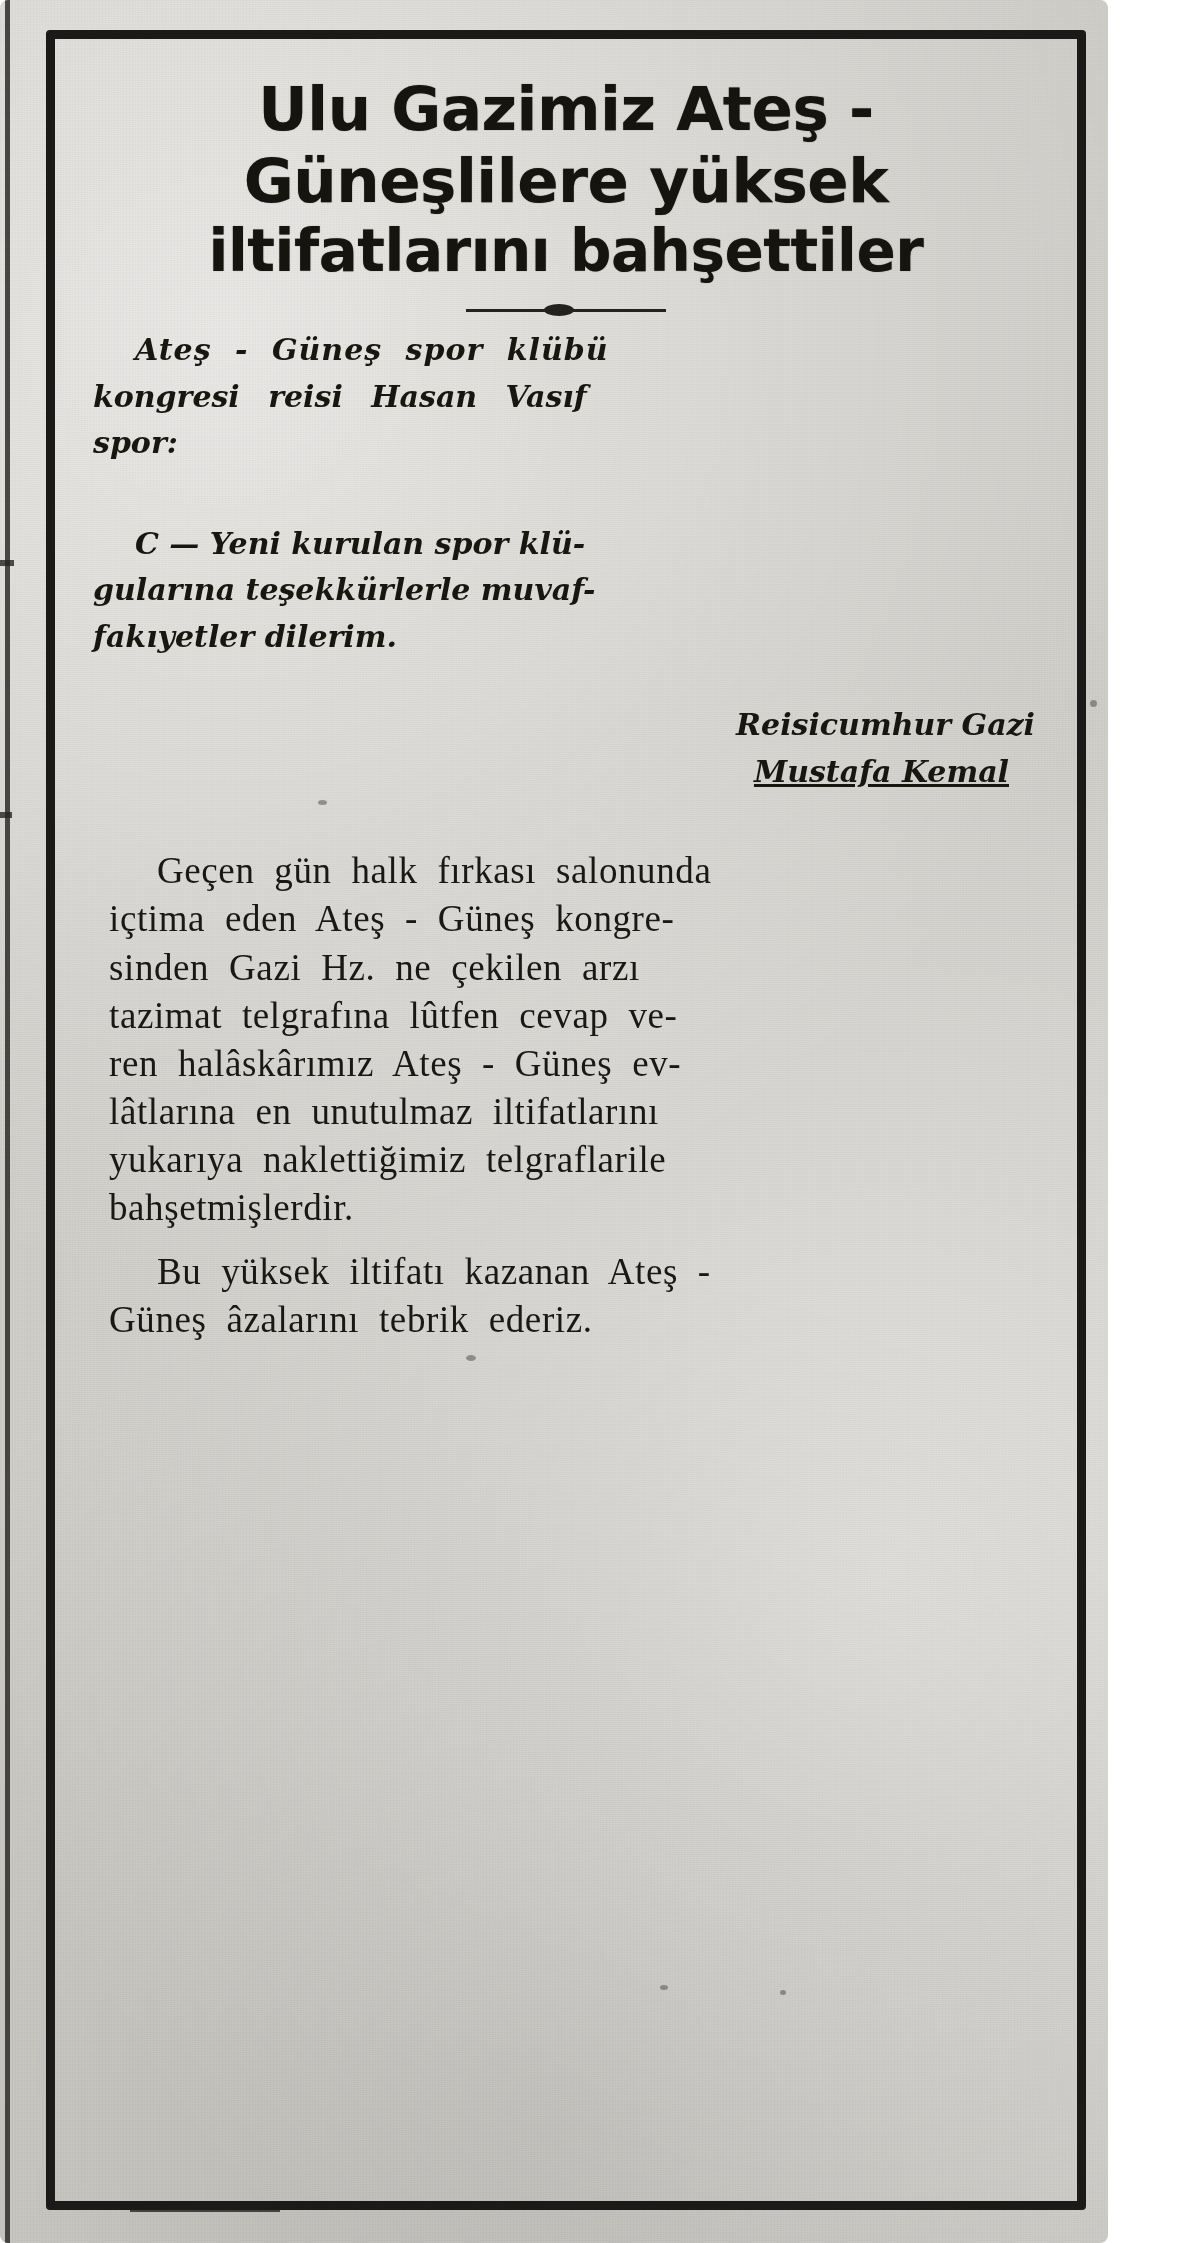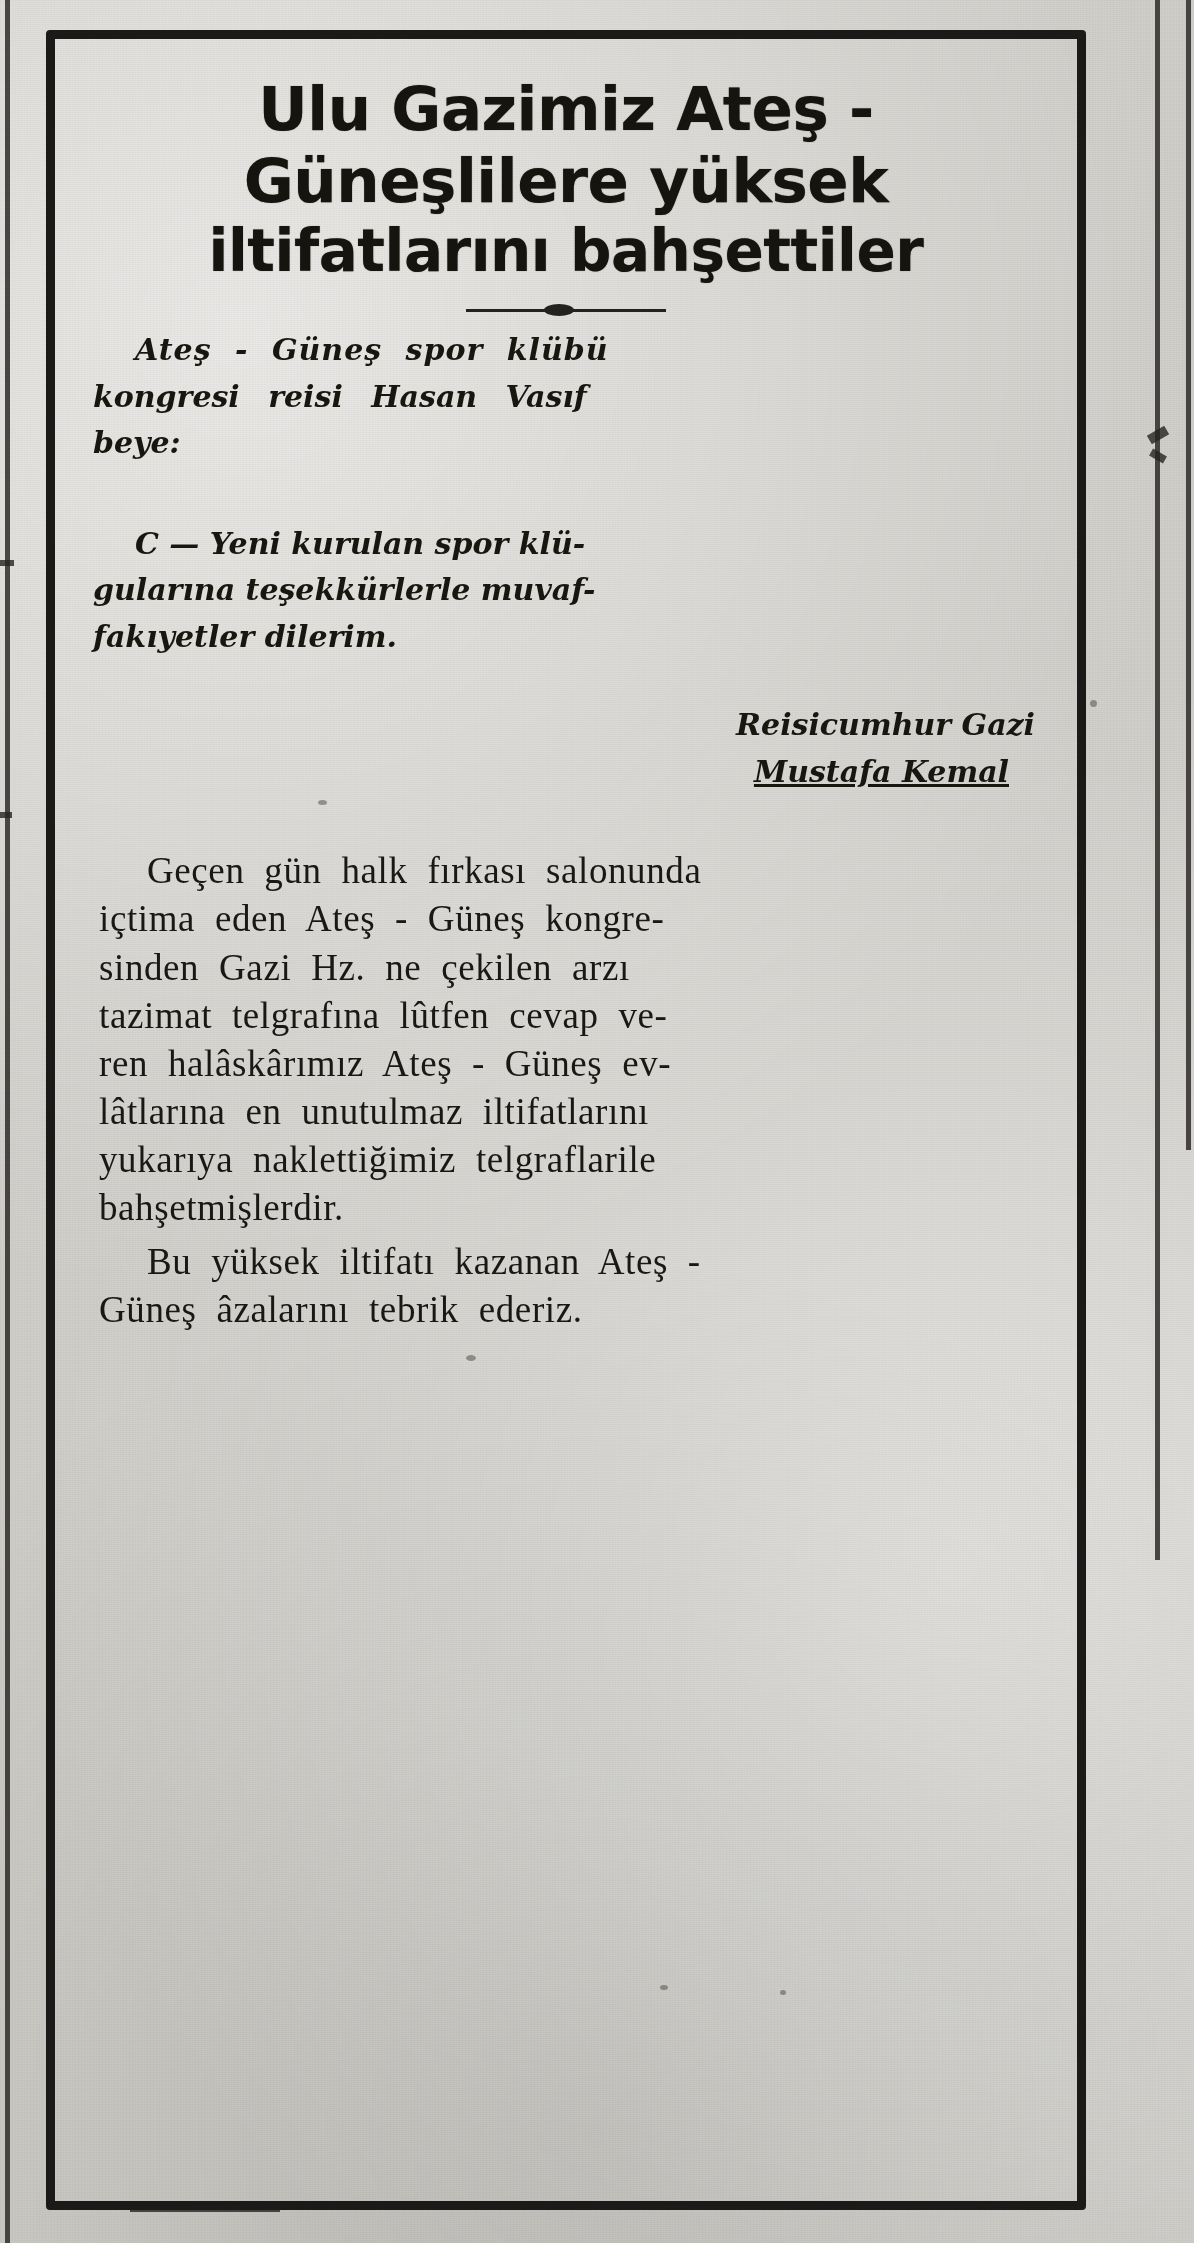--- a/index.html
+++ b/index.html
@@ -10,28 +10,29 @@
   body {
     width: 1200px;
     height: 2243px;
     overflow: hidden;
     font-family: "Liberation Serif", serif;
   }
 
   
   #scan {
     position: relative;
-    width: 1194px;
+    width: 1108px;
     height: 2243px;
     background: #cfcdc8;
     background-image:
       radial-gradient(circle at 20% 15%, rgba(255,255,255,0.55) 0%, rgba(255,255,255,0) 45%),
       radial-gradient(circle at 80% 70%, rgba(255,255,255,0.40) 0%, rgba(255,255,255,0) 50%),
       radial-gradient(circle at 50% 95%, rgba(0,0,0,0.10) 0%, rgba(0,0,0,0) 40%);
     overflow: hidden;
+    border-radius: 8px;
   }
   
   #grain {
     position: absolute;
     inset: 0;
     pointer-events: none;
     opacity: 0.33;
     background-image:
       repeating-linear-gradient(0deg, rgba(0,0,0,0.05) 0px, rgba(0,0,0,0.05) 1px, rgba(255,255,255,0.04) 1px, rgba(255,255,255,0.04) 2px),
       repeating-linear-gradient(90deg, rgba(0,0,0,0.04) 0px, rgba(0,0,0,0.04) 1px, rgba(255,255,255,0.03) 1px, rgba(255,255,255,0.03) 3px);
@@ -144,21 +145,21 @@
 
   
   #body-text {
     margin: 52px 0 0 0;
     font-family: "Liberation Serif", serif;
     font-size: 37px;
     line-height: 1.30;
     color: #1a1815;
     letter-spacing: 0.6px;
   }
-  #body-text p { margin: 6px; }
+  #body-text p { margin: 16px; }
   #body-text .ln { display: block; white-space: nowrap; }
   #body-text .indent { padding-left: 48px; }
   .wsp-wide { word-spacing: 10px; }
 
   
   .speck {
     position: absolute;
     background: #3a3833;
     border-radius: 50%;
     opacity: 0.45;
@@ -197,21 +198,21 @@
     </h1>
 
     <div id="divider">
       <span class="bar"></span>
       <span class="dot d1"></span>
     </div>
 
     <div id="lead" class="italic-block">
       <span class="ln l1">Ateş - Güneş spor klübü</span>
       <span class="ln l2">kongresi reisi Hasan Vasıf</span>
-      <span class="ln l3">beye:</span>
+      <span class="ln l3">spor:</span>
     </div>
 
     <div id="telegram" class="italic-block">
       <span class="ln t1">C — Yeni kurulan spor klü-</span>
       <span class="ln t3">gularına teşekkürlerle muvaf-</span>
       <span class="ln t4">fakıyetler dilerim.</span>
     </div>
 
     <div id="signature" class="italic-block">
       <span class="ln s1">Reisicumhur Gazi</span>

